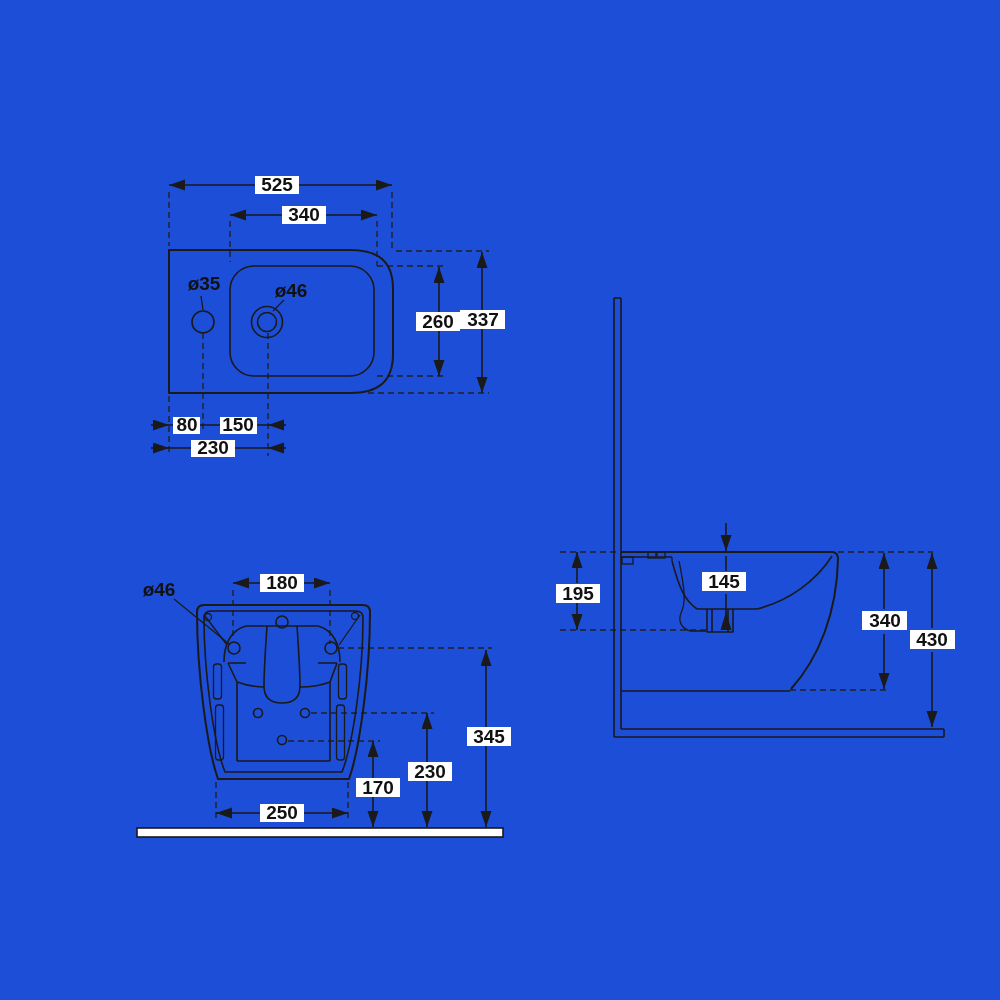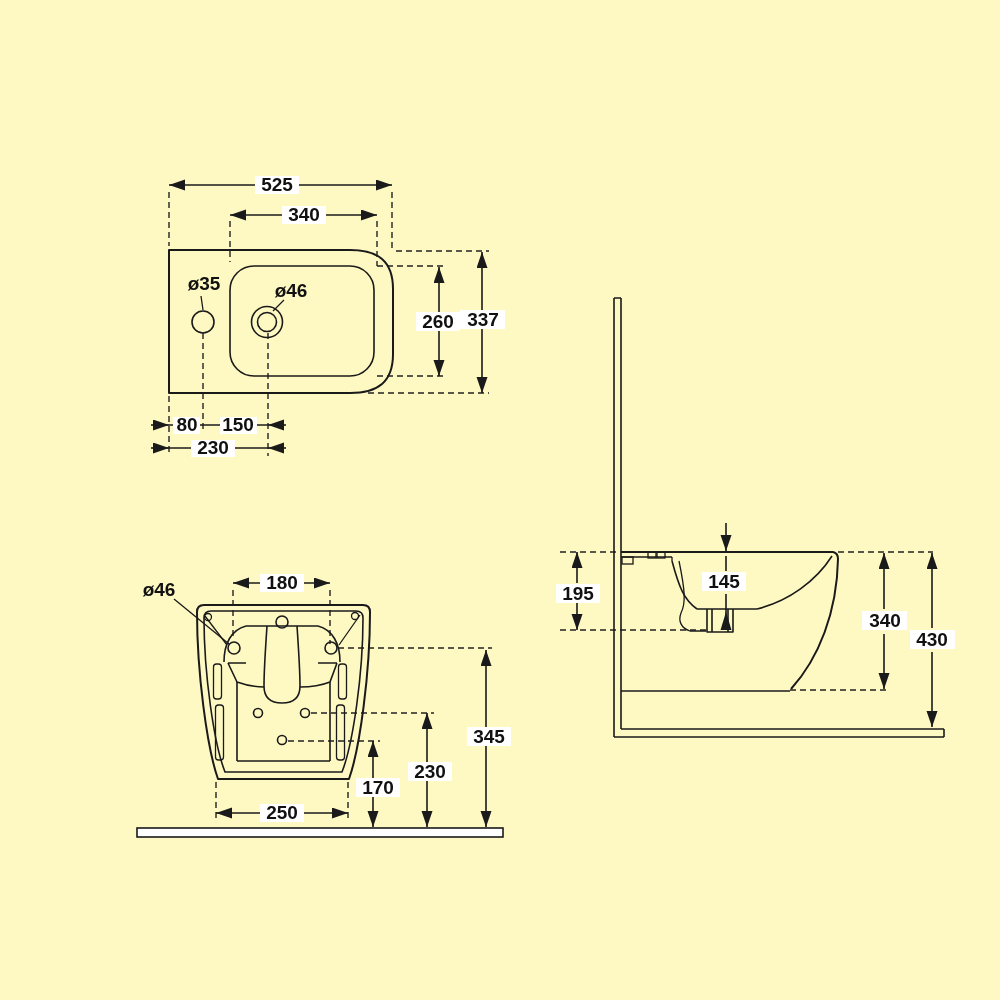--- a/index.html
+++ b/index.html
@@ -1,16 +1,16 @@
 <!DOCTYPE html>
 <html><head>
 <meta charset="utf-8">
 <style>
   html,body{margin:0;padding:0;background:#fff;}
-  .page{position:relative;width:1000px;height:1000px;background:#fef9c3;overflow:hidden;}
+  .page{position:relative;width:1000px;height:1000px;background:#1d4ed8;overflow:hidden;}
   svg{position:absolute;left:0;top:0;}
   svg{font-family:"Liberation Sans","DejaVu Sans",sans-serif;}
   .ol  {stroke:#1a1a1a;stroke-width:2;  fill:none;stroke-linejoin:round;}
   .ml  {stroke:#1a1a1a;stroke-width:1.6;fill:none;stroke-linejoin:round;}
   .tl  {stroke:#1a1a1a;stroke-width:1.3;fill:none;}
   .dash{stroke:#222;stroke-width:1.4;fill:none;stroke-dasharray:6 4;}
   .dim {stroke:#1a1a1a;stroke-width:1.6;fill:none;}
   .bg  {fill:#ffffff;stroke:none;}
   .flr {fill:#ffffff;stroke:#1a1a1a;stroke-width:1.6;}
   text {font-size:19px;font-weight:600;fill:#111;text-anchor:middle;}

